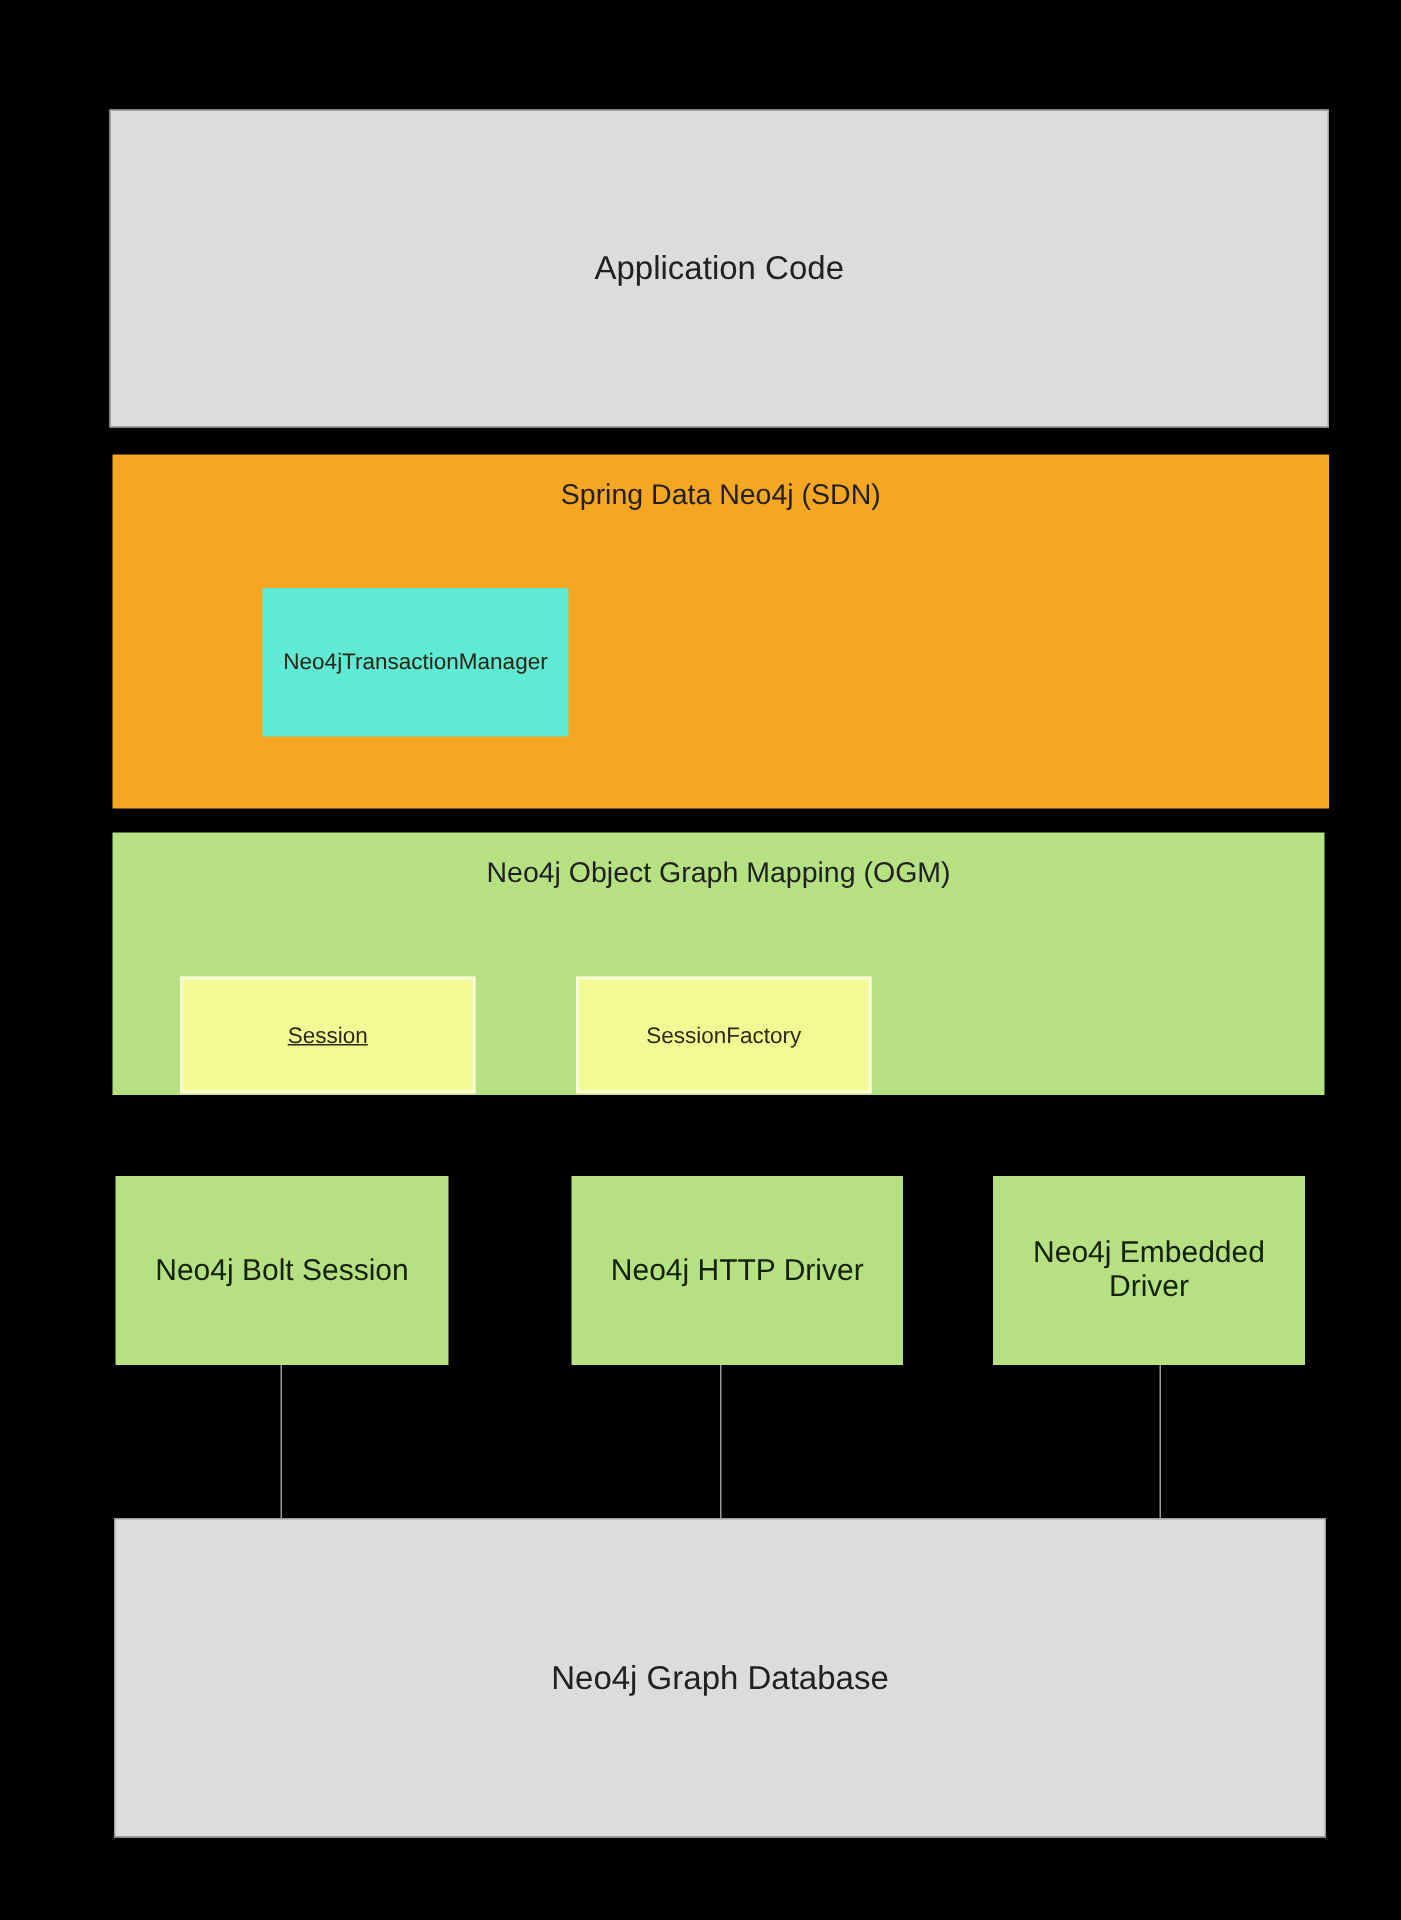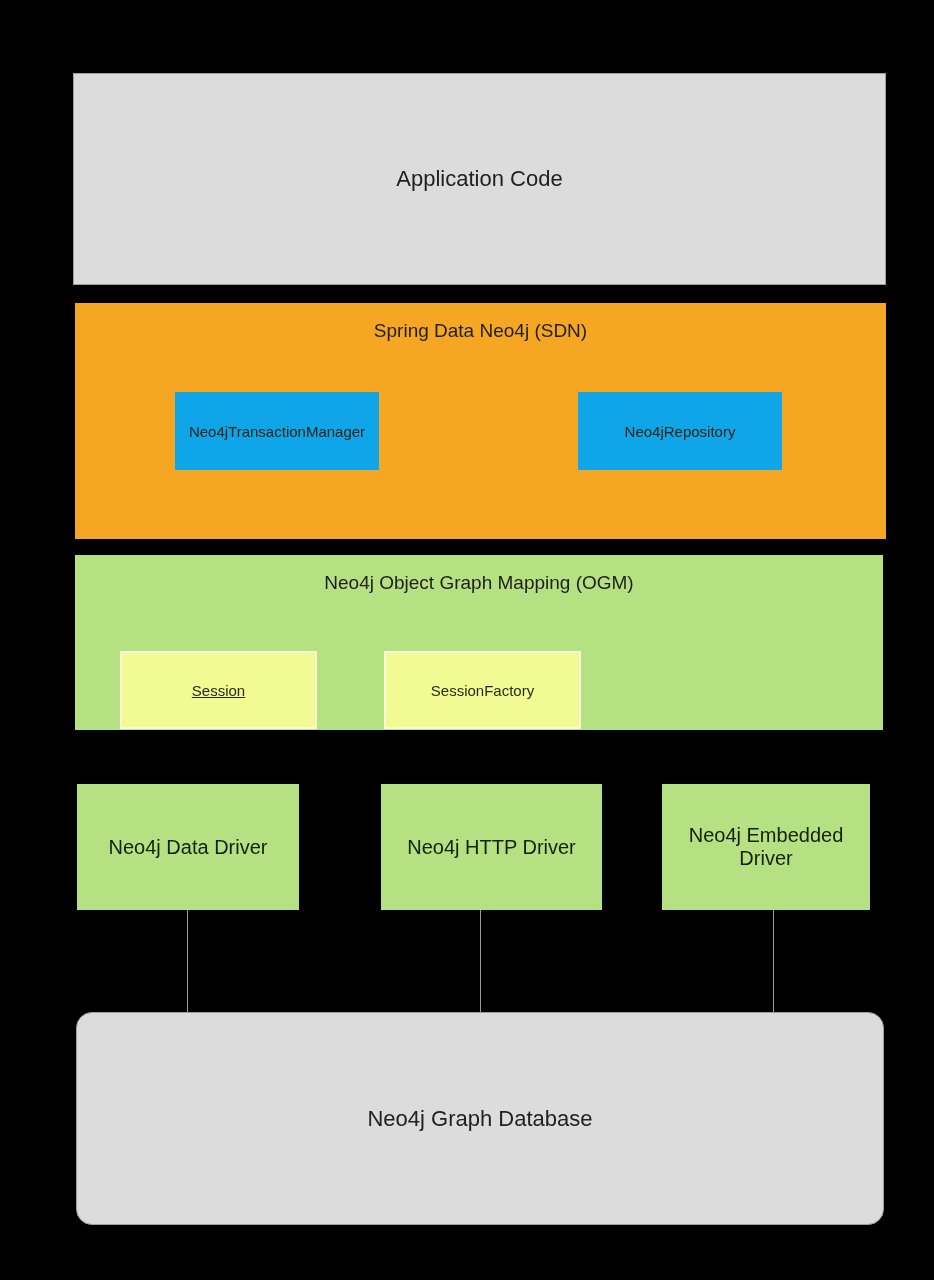--- a/index.html
+++ b/index.html
@@ -35,42 +35,42 @@
     border: 1px solid #9e9e9e;
     color: #212121;
     font-size: 22px;
   }
   .app-box {
     left: 73px; top: 73px;
     width: 813px; height: 212px;
   }
   .db-box {
     left: 76px; top: 1012px;
-    width: 808px; height: 213px; border-radius: 16px;
+    width: 808px; height: 213px;
   }
   .sdn-box {
     left: 75px; top: 303px;
     width: 811px; height: 236px;
     background: #f5a623;
     color: #1f1f1f;
     padding-left: 44px;
   }
   .section-title {
     position: absolute;
     left: 0; right: 0;
     top: 17px;
     text-align: center;
     font-size: 19px;
     color: #1f1f1f;
   }
   .sdn-inner {
-    background: #0ea5e9;
+    background: #5eead4;
     color: #2a2415;
     font-size: 15px;
-    height: 78px;
+    height: 99px;
     top: 89px;
   }
   .sdn-inner.tx { left: 100px; width: 204px; }
   .sdn-inner.repo { left: 503px; width: 204px; }
   .ogm-box {
     left: 75px; top: 555px;
     width: 808px; height: 175px;
     background: #b5e183;
     color: #1f1f1f;
   }
@@ -114,37 +114,34 @@
 
   <div class="box gray-box app-box label-center">
     <span>Application Code</span>
   </div>
 
   <div class="box sdn-box">
     <div class="section-title">Spring Data Neo4j (SDN)</div>
     <div class="box sdn-inner tx label-center">
       <span>Neo4jTransactionManager</span>
     </div>
-    <div class="box sdn-inner repo label-center">
-      <span>Neo4jRepository</span>
-    </div>
   </div>
 
   <div class="box ogm-box">
     <div class="section-title">Neo4j Object Graph Mapping (OGM)</div>
     <div class="box ogm-inner session label-center">
       <span>Session</span>
     </div>
     <div class="box ogm-inner factory label-center">
       <span>SessionFactory</span>
     </div>
   </div>
 
   <div class="box driver-box bolt label-center">
-    <span>Neo4j Data Driver</span>
+    <span>Neo4j Bolt Session</span>
   </div>
   <div class="box driver-box http label-center">
     <span>Neo4j HTTP Driver</span>
   </div>
   <div class="box driver-box embedded label-center">
     <span>Neo4j Embedded Driver</span>
   </div>
 
   <div class="connector c1"></div>
   <div class="connector c2"></div>

